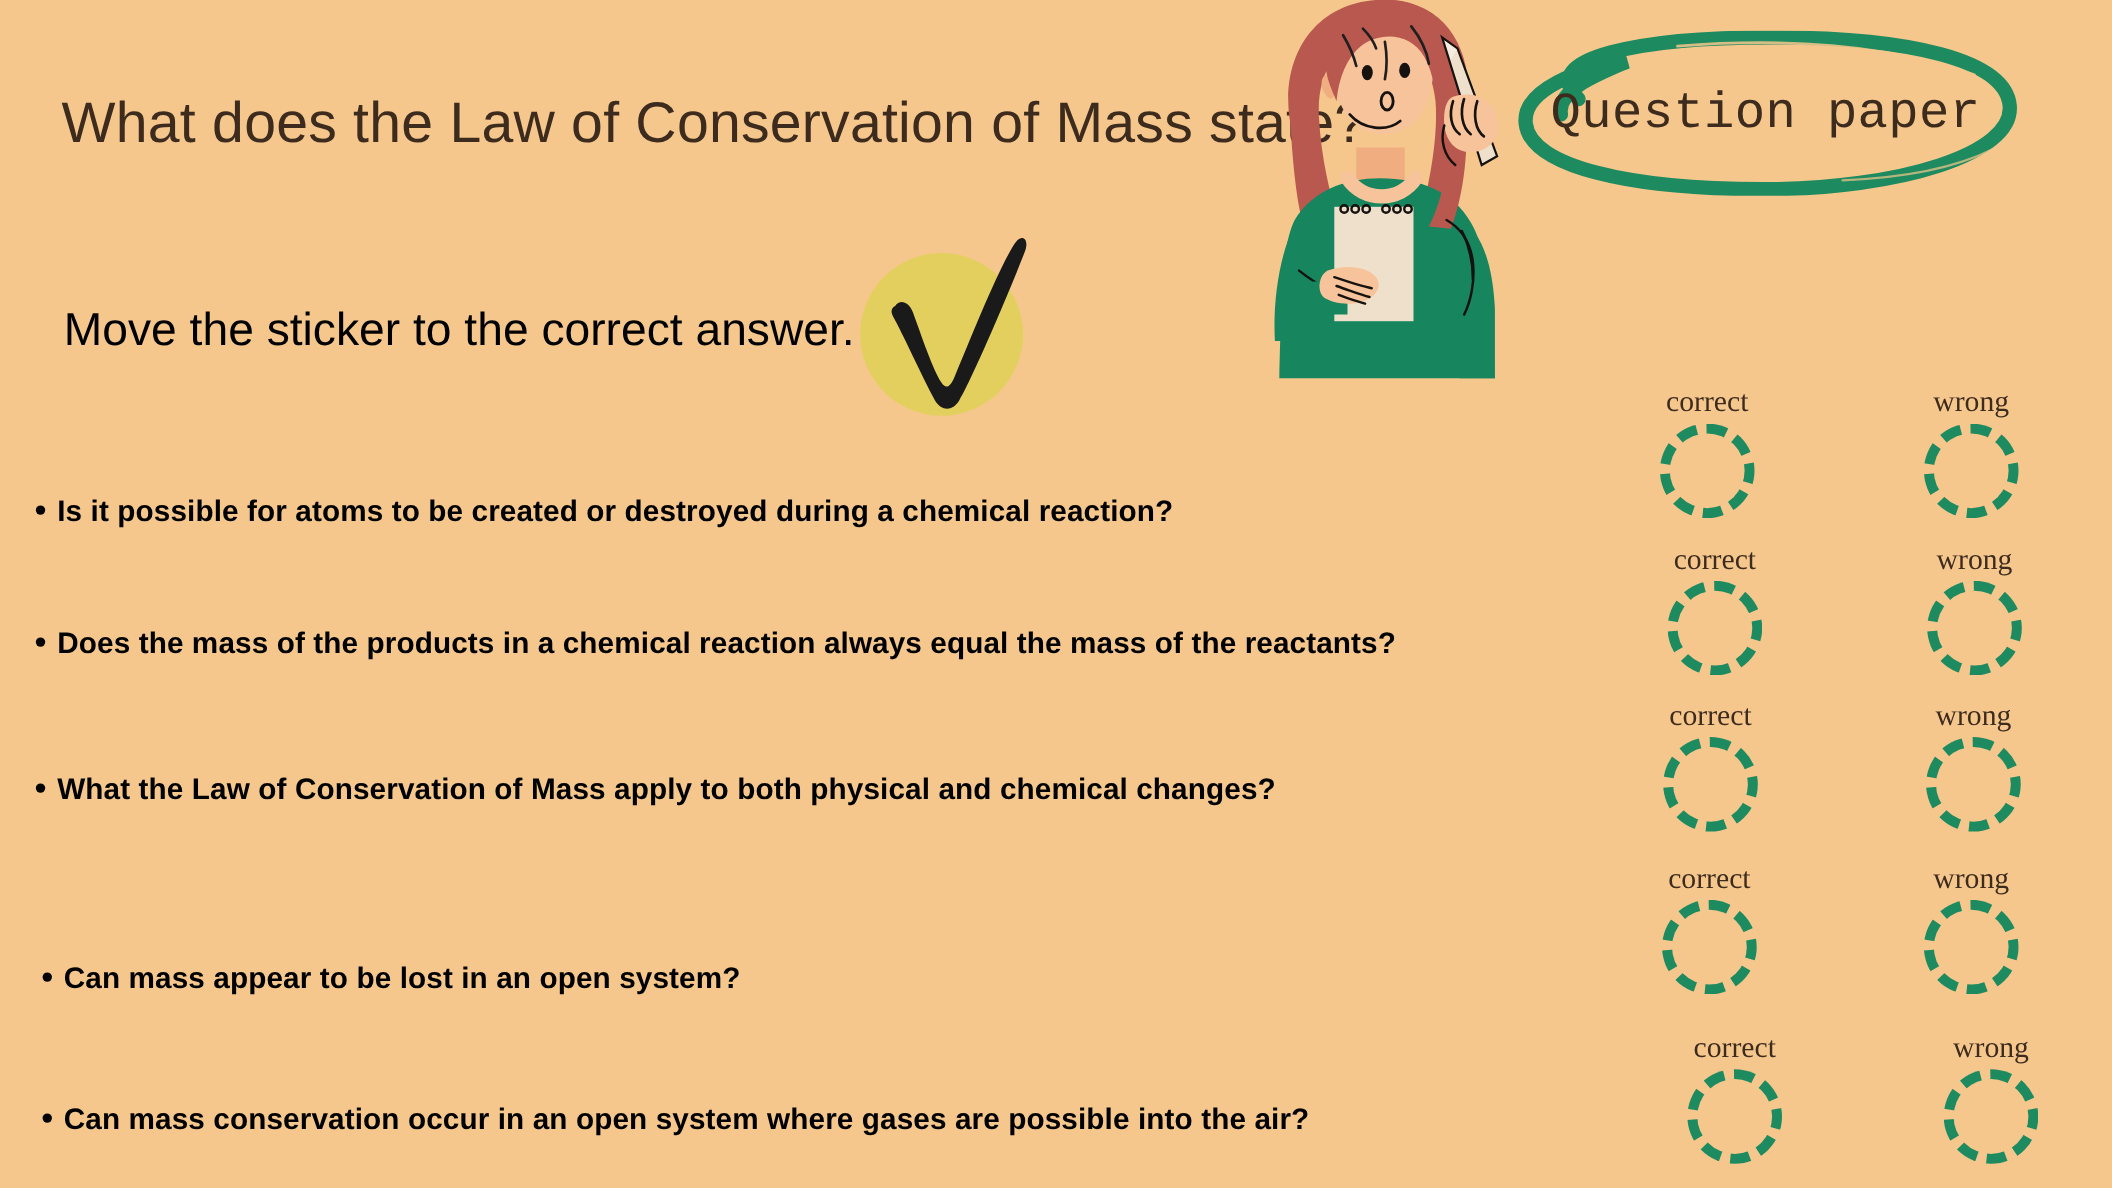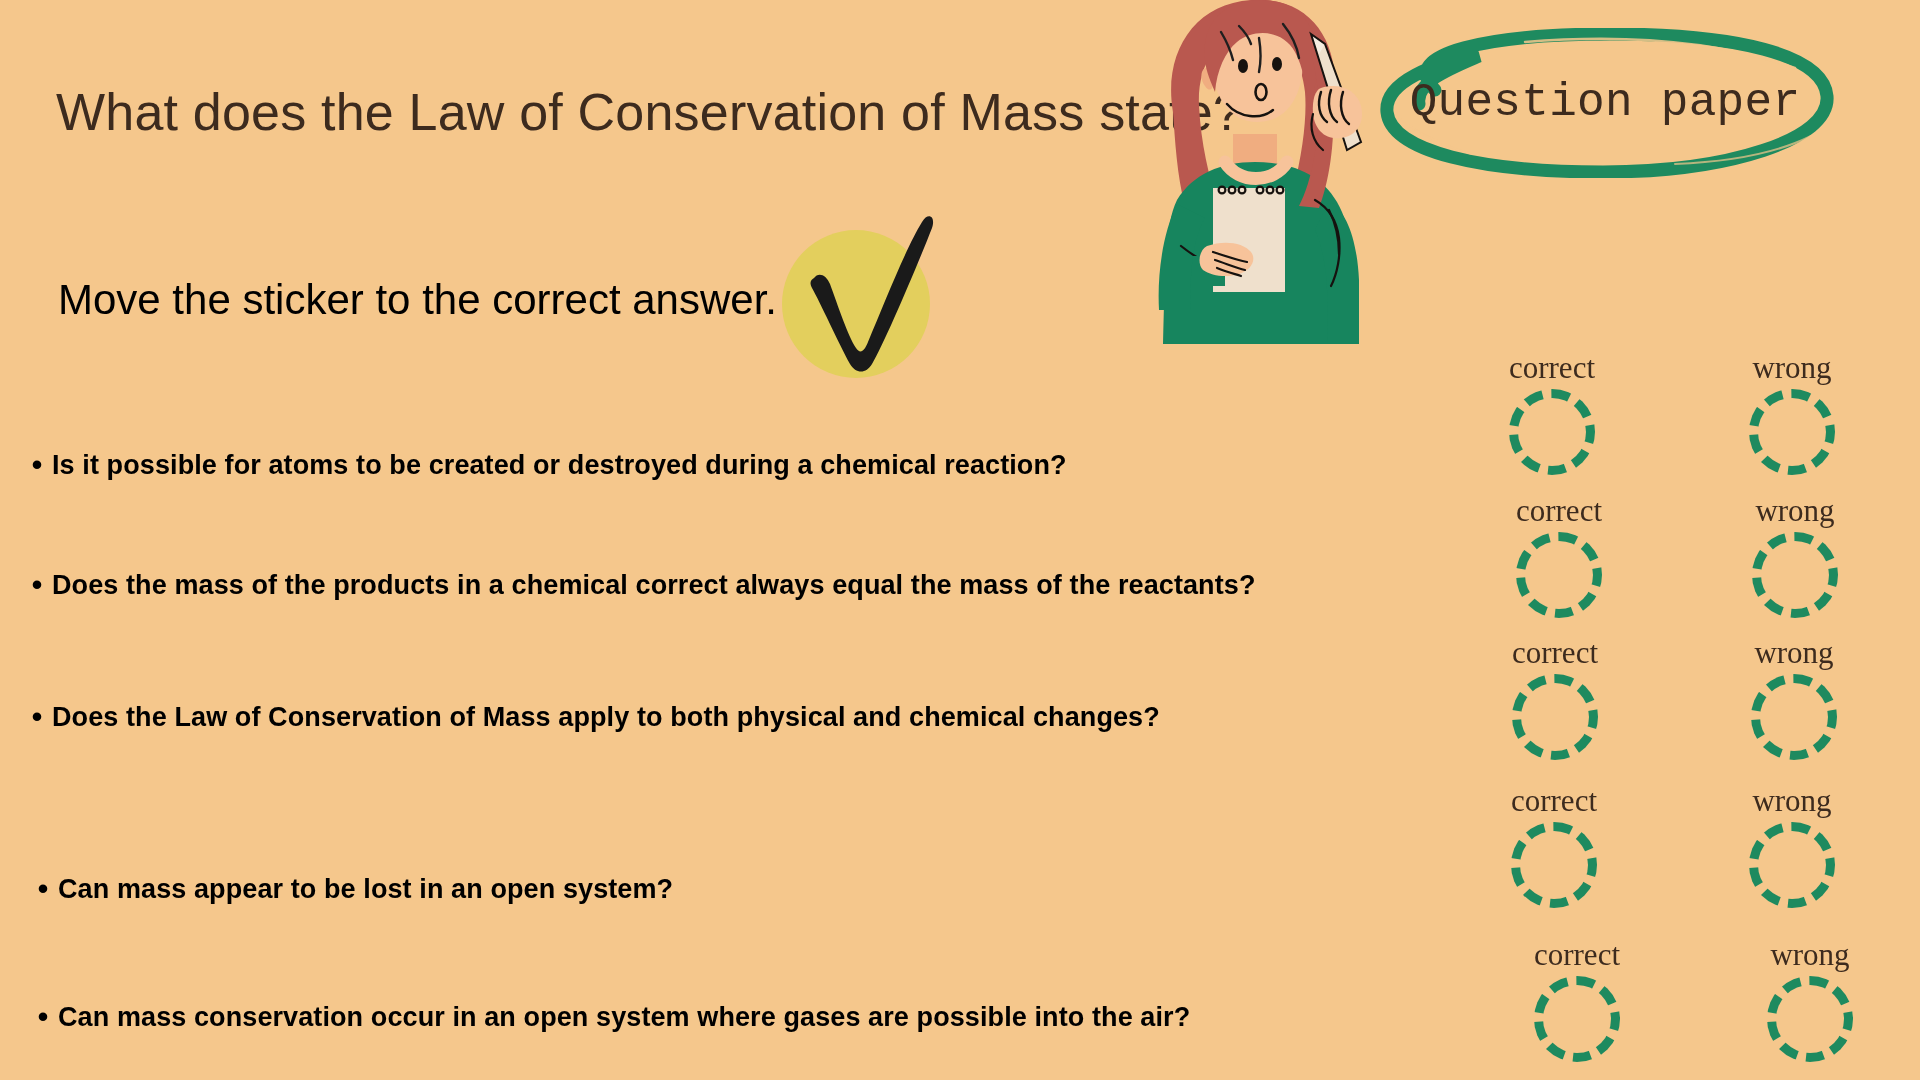--- a/index.html
+++ b/index.html
@@ -116,21 +116,21 @@
   
   #answers { position: absolute; left: 0; top: 0; }
   .ans-group { position: absolute; }
   .ans-cell {
     position: absolute;
     width: 130px;
     text-align: center;
   }
   .ans-label {
     font-family: "Liberation Serif", serif;
-    font-size: 31px;
+    font-size: 27px;
     color: #3d2b1e;
     line-height: 1;
     margin-bottom: 6px;
     white-space: nowrap;
   }
   .ans-circle {
     width: 86px;
     height: 86px;
     margin: 0 auto;
     border-radius: 50%;
@@ -232,25 +232,25 @@
     </svg>
   </div>
 
   <div id="questions">
     <div class="q-row" style="left:22px; top:0px;">
       <span class="q-bullet">•</span>
       <span class="q-text">Is it possible for atoms to be created or destroyed during a chemical reaction?</span>
     </div>
     <div class="q-row" style="left:22px; top:120px;">
       <span class="q-bullet">•</span>
-      <span class="q-text">Does the mass of the products in a chemical correct always equal the mass of the reactants?</span>
+      <span class="q-text">Does the mass of the products in a chemical reaction always equal the mass of the reactants?</span>
     </div>
     <div class="q-row" style="left:22px; top:252px;">
       <span class="q-bullet">•</span>
-      <span class="q-text">Does the Law of Conservation of Mass apply to both physical and chemical changes?</span>
+      <span class="q-text">What the Law of Conservation of Mass apply to both physical and chemical changes?</span>
     </div>
     <div class="q-row" style="left:28px; top:424px;">
       <span class="q-bullet">•</span>
       <span class="q-text">Can mass appear to be lost in an open system?</span>
     </div>
     <div class="q-row" style="left:28px; top:552px;">
       <span class="q-bullet">•</span>
       <span class="q-text">Can mass conservation occur in an open system where gases are possible into the air?</span>
     </div>
   </div>

